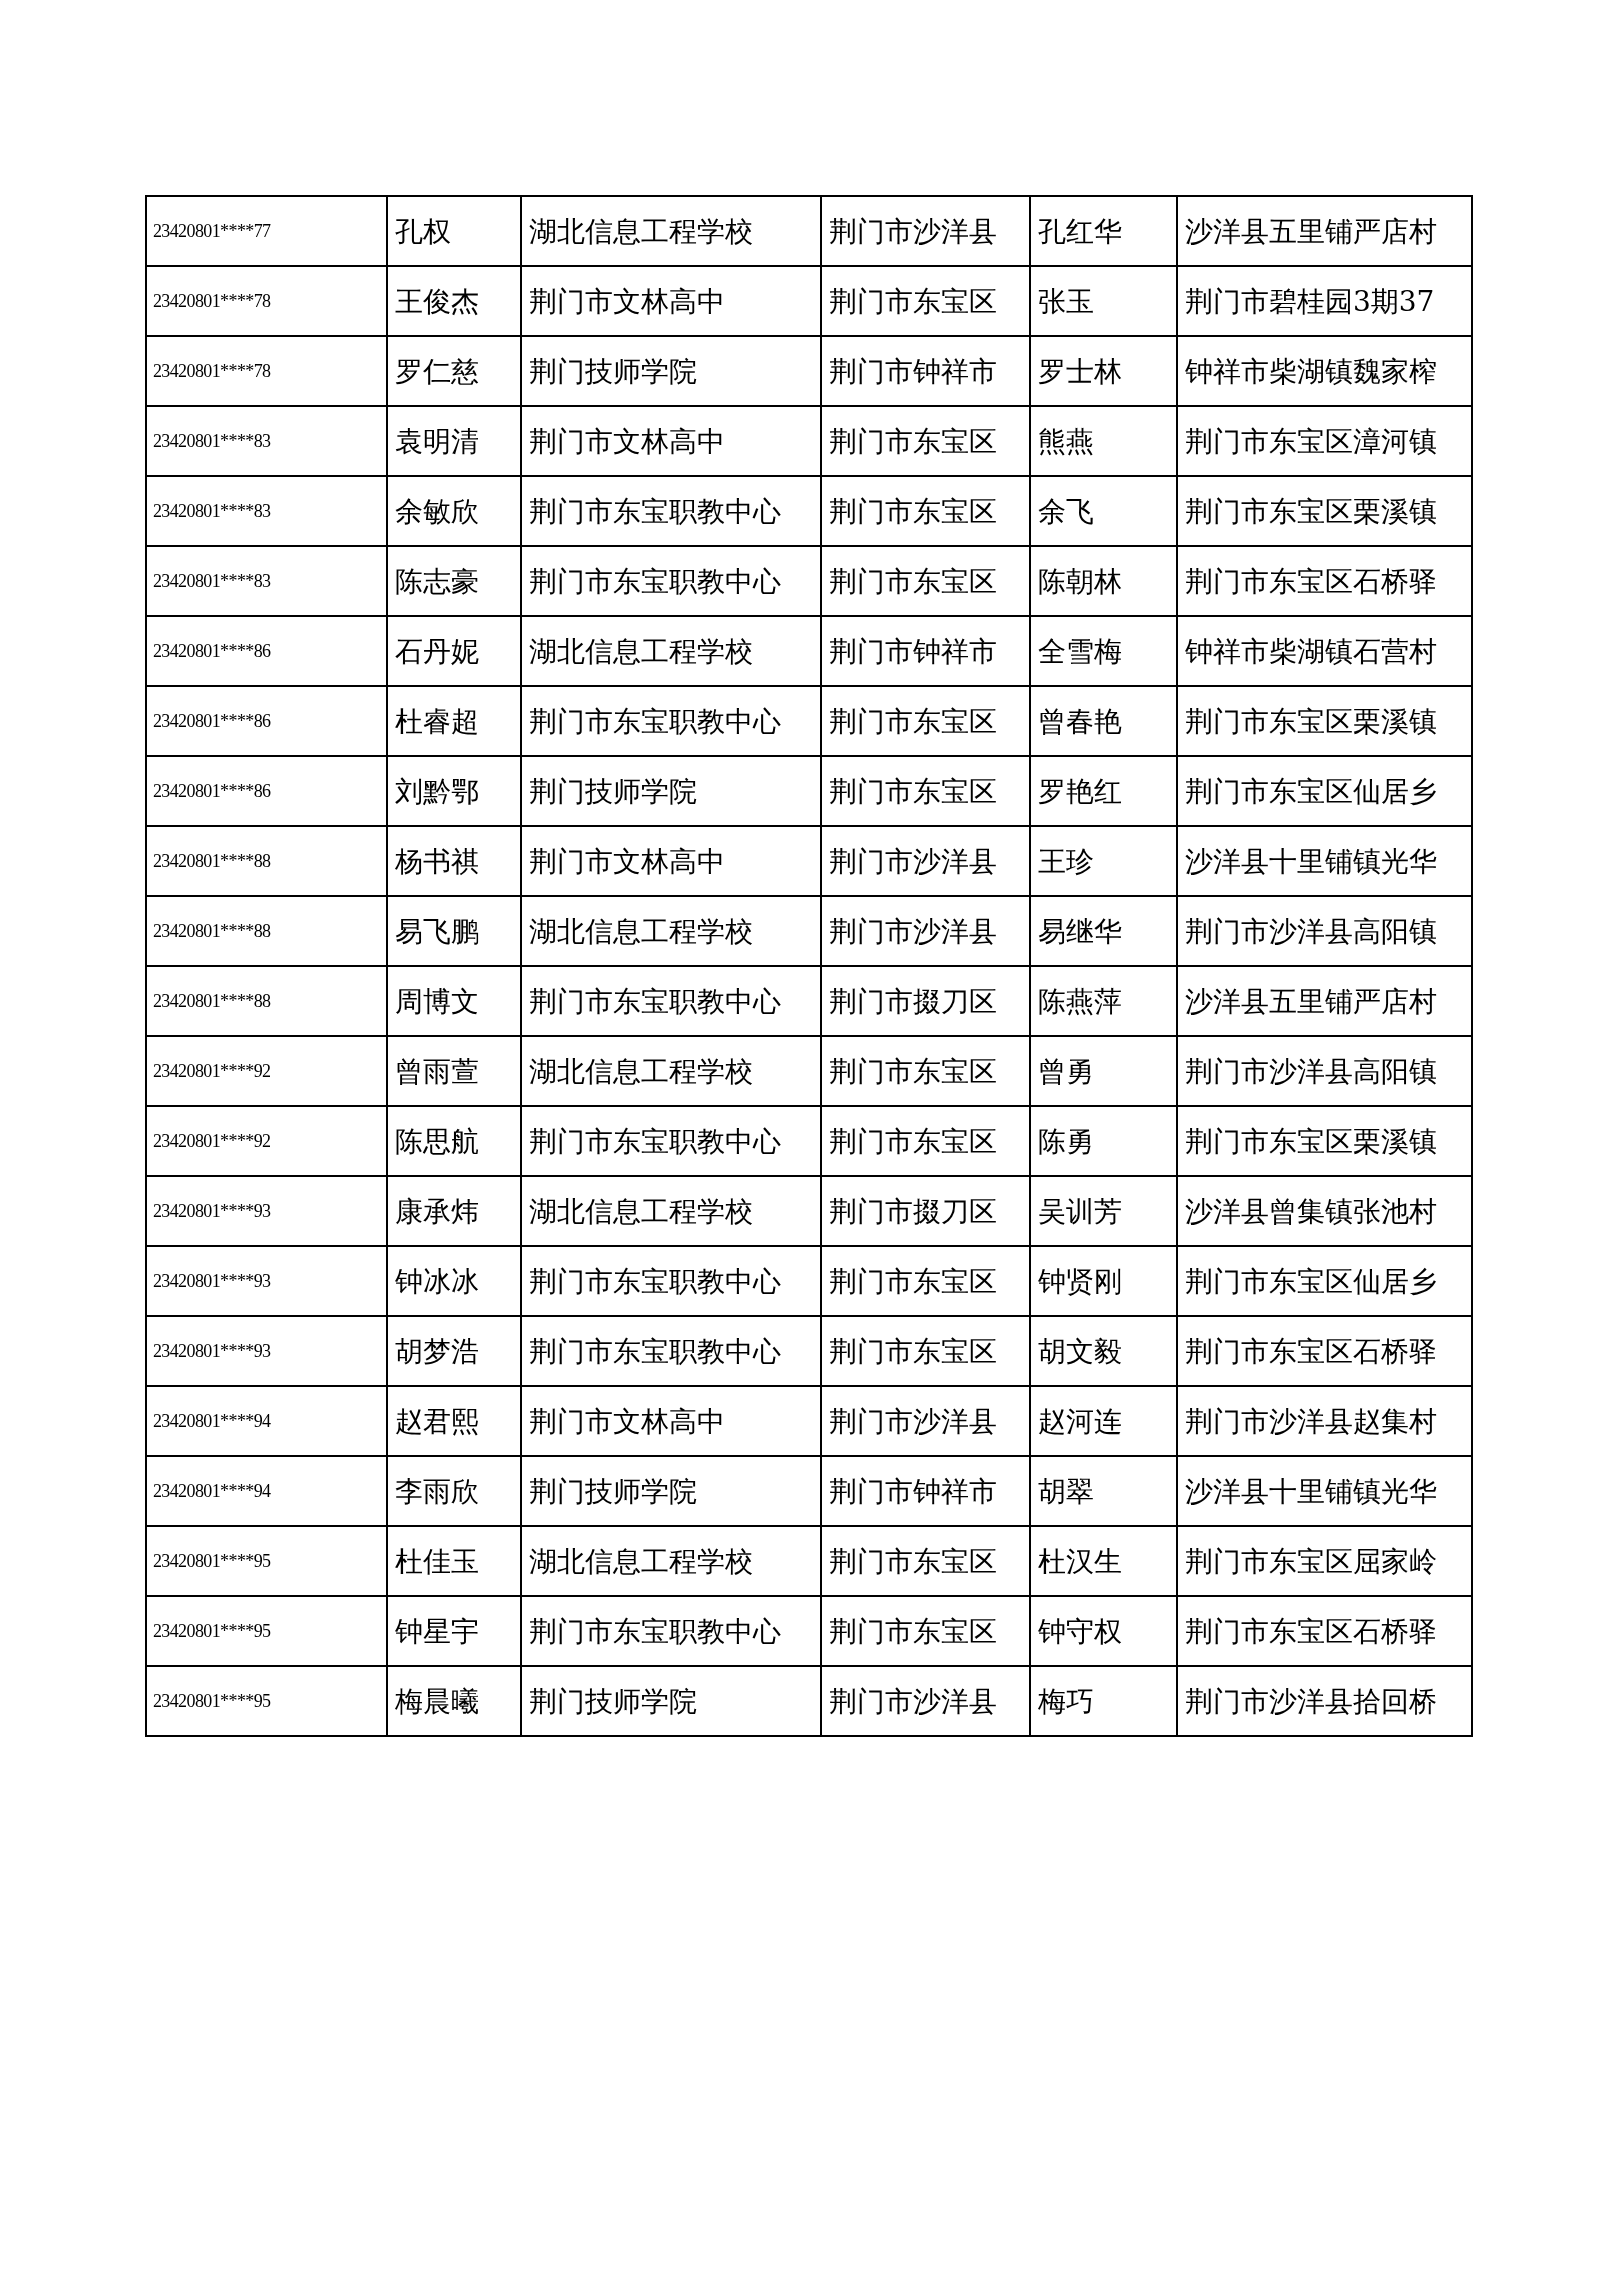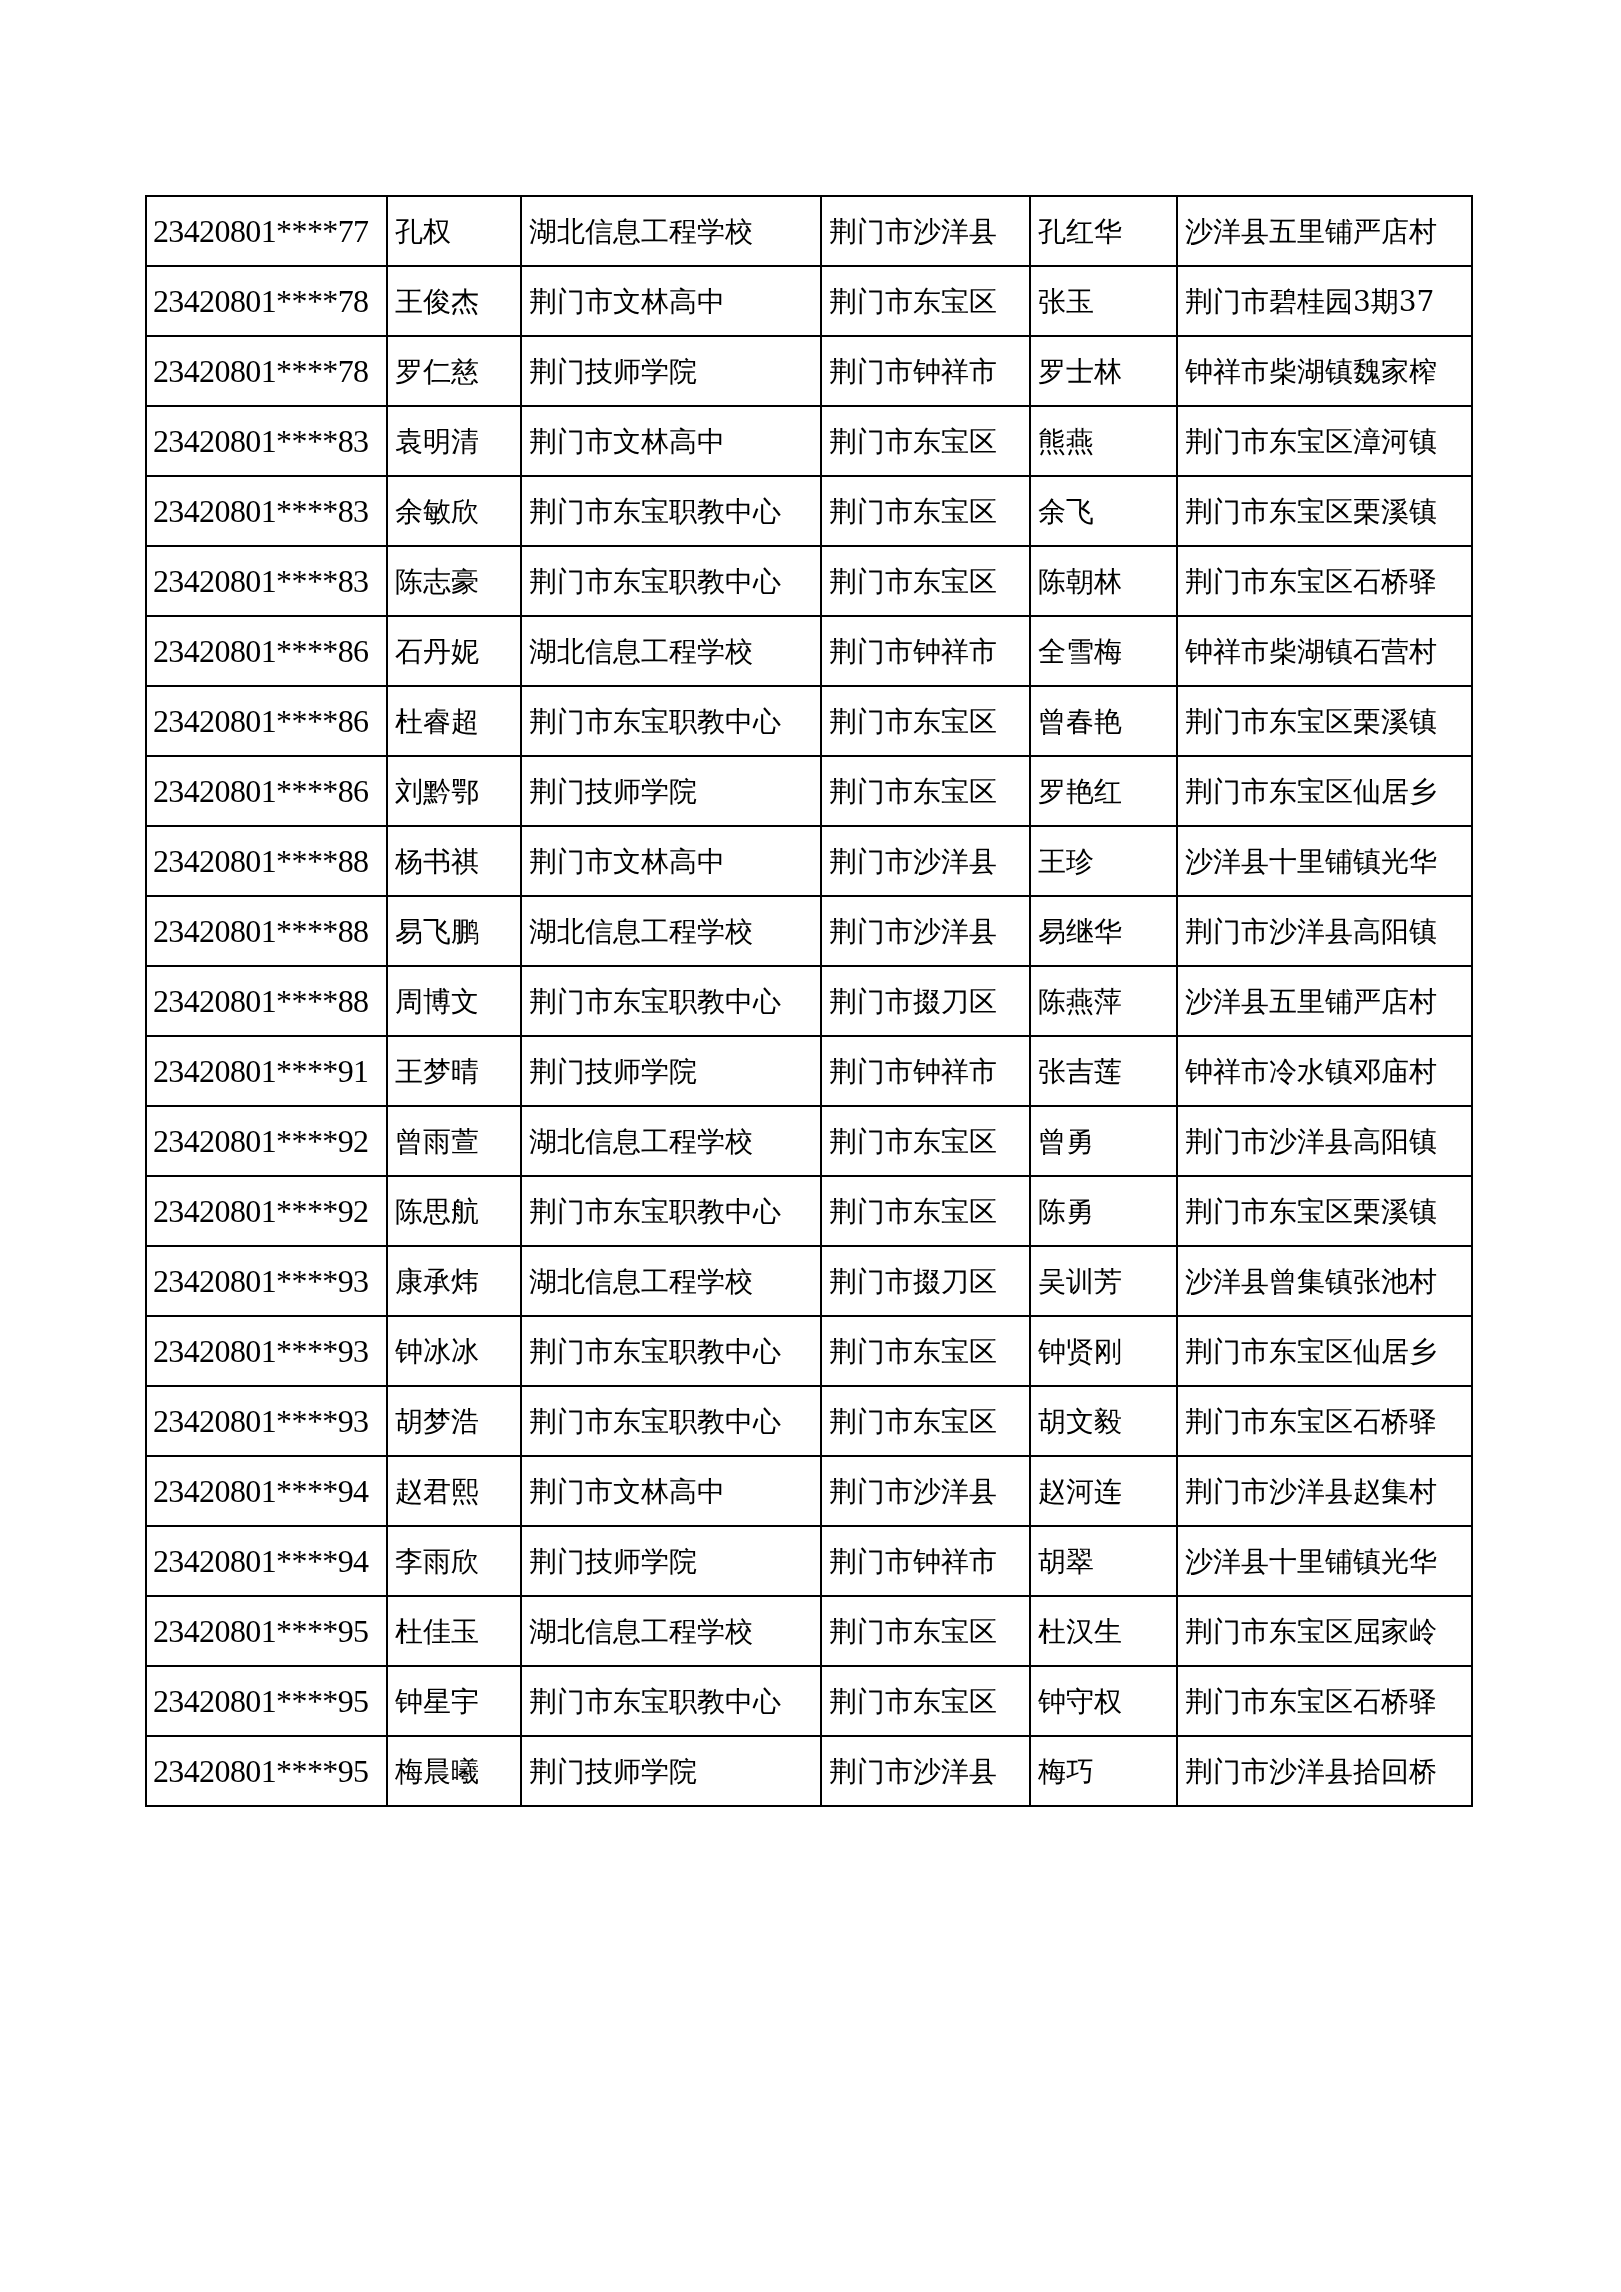--- a/index.html
+++ b/index.html
@@ -13,21 +13,21 @@
   }
   .tbl td {
     border:2.9px solid #000;
     height:68px;
     padding:0 0 0 6.9px;
     white-space:nowrap;
     overflow:hidden;
     vertical-align:middle;
     line-height:29px;
   }
-  .tbl td.id { font-family:"Liberation Serif","DejaVu Serif",serif; font-size:32px; letter-spacing:-0.6px; padding-left:5.9px; }
+  .tbl td.id { font-family:"Liberation Serif","DejaVu Serif",serif; font-size:18px; letter-spacing:-0.6px; padding-left:5.9px; }
   col.c0 { width:241px; }
   col.c1 { width:134px; }
   col.c2 { width:300px; }
   col.c3 { width:209px; }
   col.c4 { width:147px; }
   col.c5 { width:295px; }
 </style>
 </head>
 <body>
 
@@ -131,28 +131,20 @@
       </tr>
       <tr>
         <td class="id">23420801****88</td>
         <td>周博文</td>
         <td>荆门市东宝职教中心</td>
         <td>荆门市掇刀区</td>
         <td>陈燕萍</td>
         <td>沙洋县五里铺严店村</td>
       </tr>
       <tr>
-        <td class="id">23420801****91</td>
-        <td>王梦晴</td>
-        <td>荆门技师学院</td>
-        <td>荆门市钟祥市</td>
-        <td>张吉莲</td>
-        <td>钟祥市冷水镇邓庙村</td>
-      </tr>
-      <tr>
         <td class="id">23420801****92</td>
         <td>曾雨萱</td>
         <td>湖北信息工程学校</td>
         <td>荆门市东宝区</td>
         <td>曾勇</td>
         <td>荆门市沙洋县高阳镇</td>
       </tr>
       <tr>
         <td class="id">23420801****92</td>
         <td>陈思航</td>

